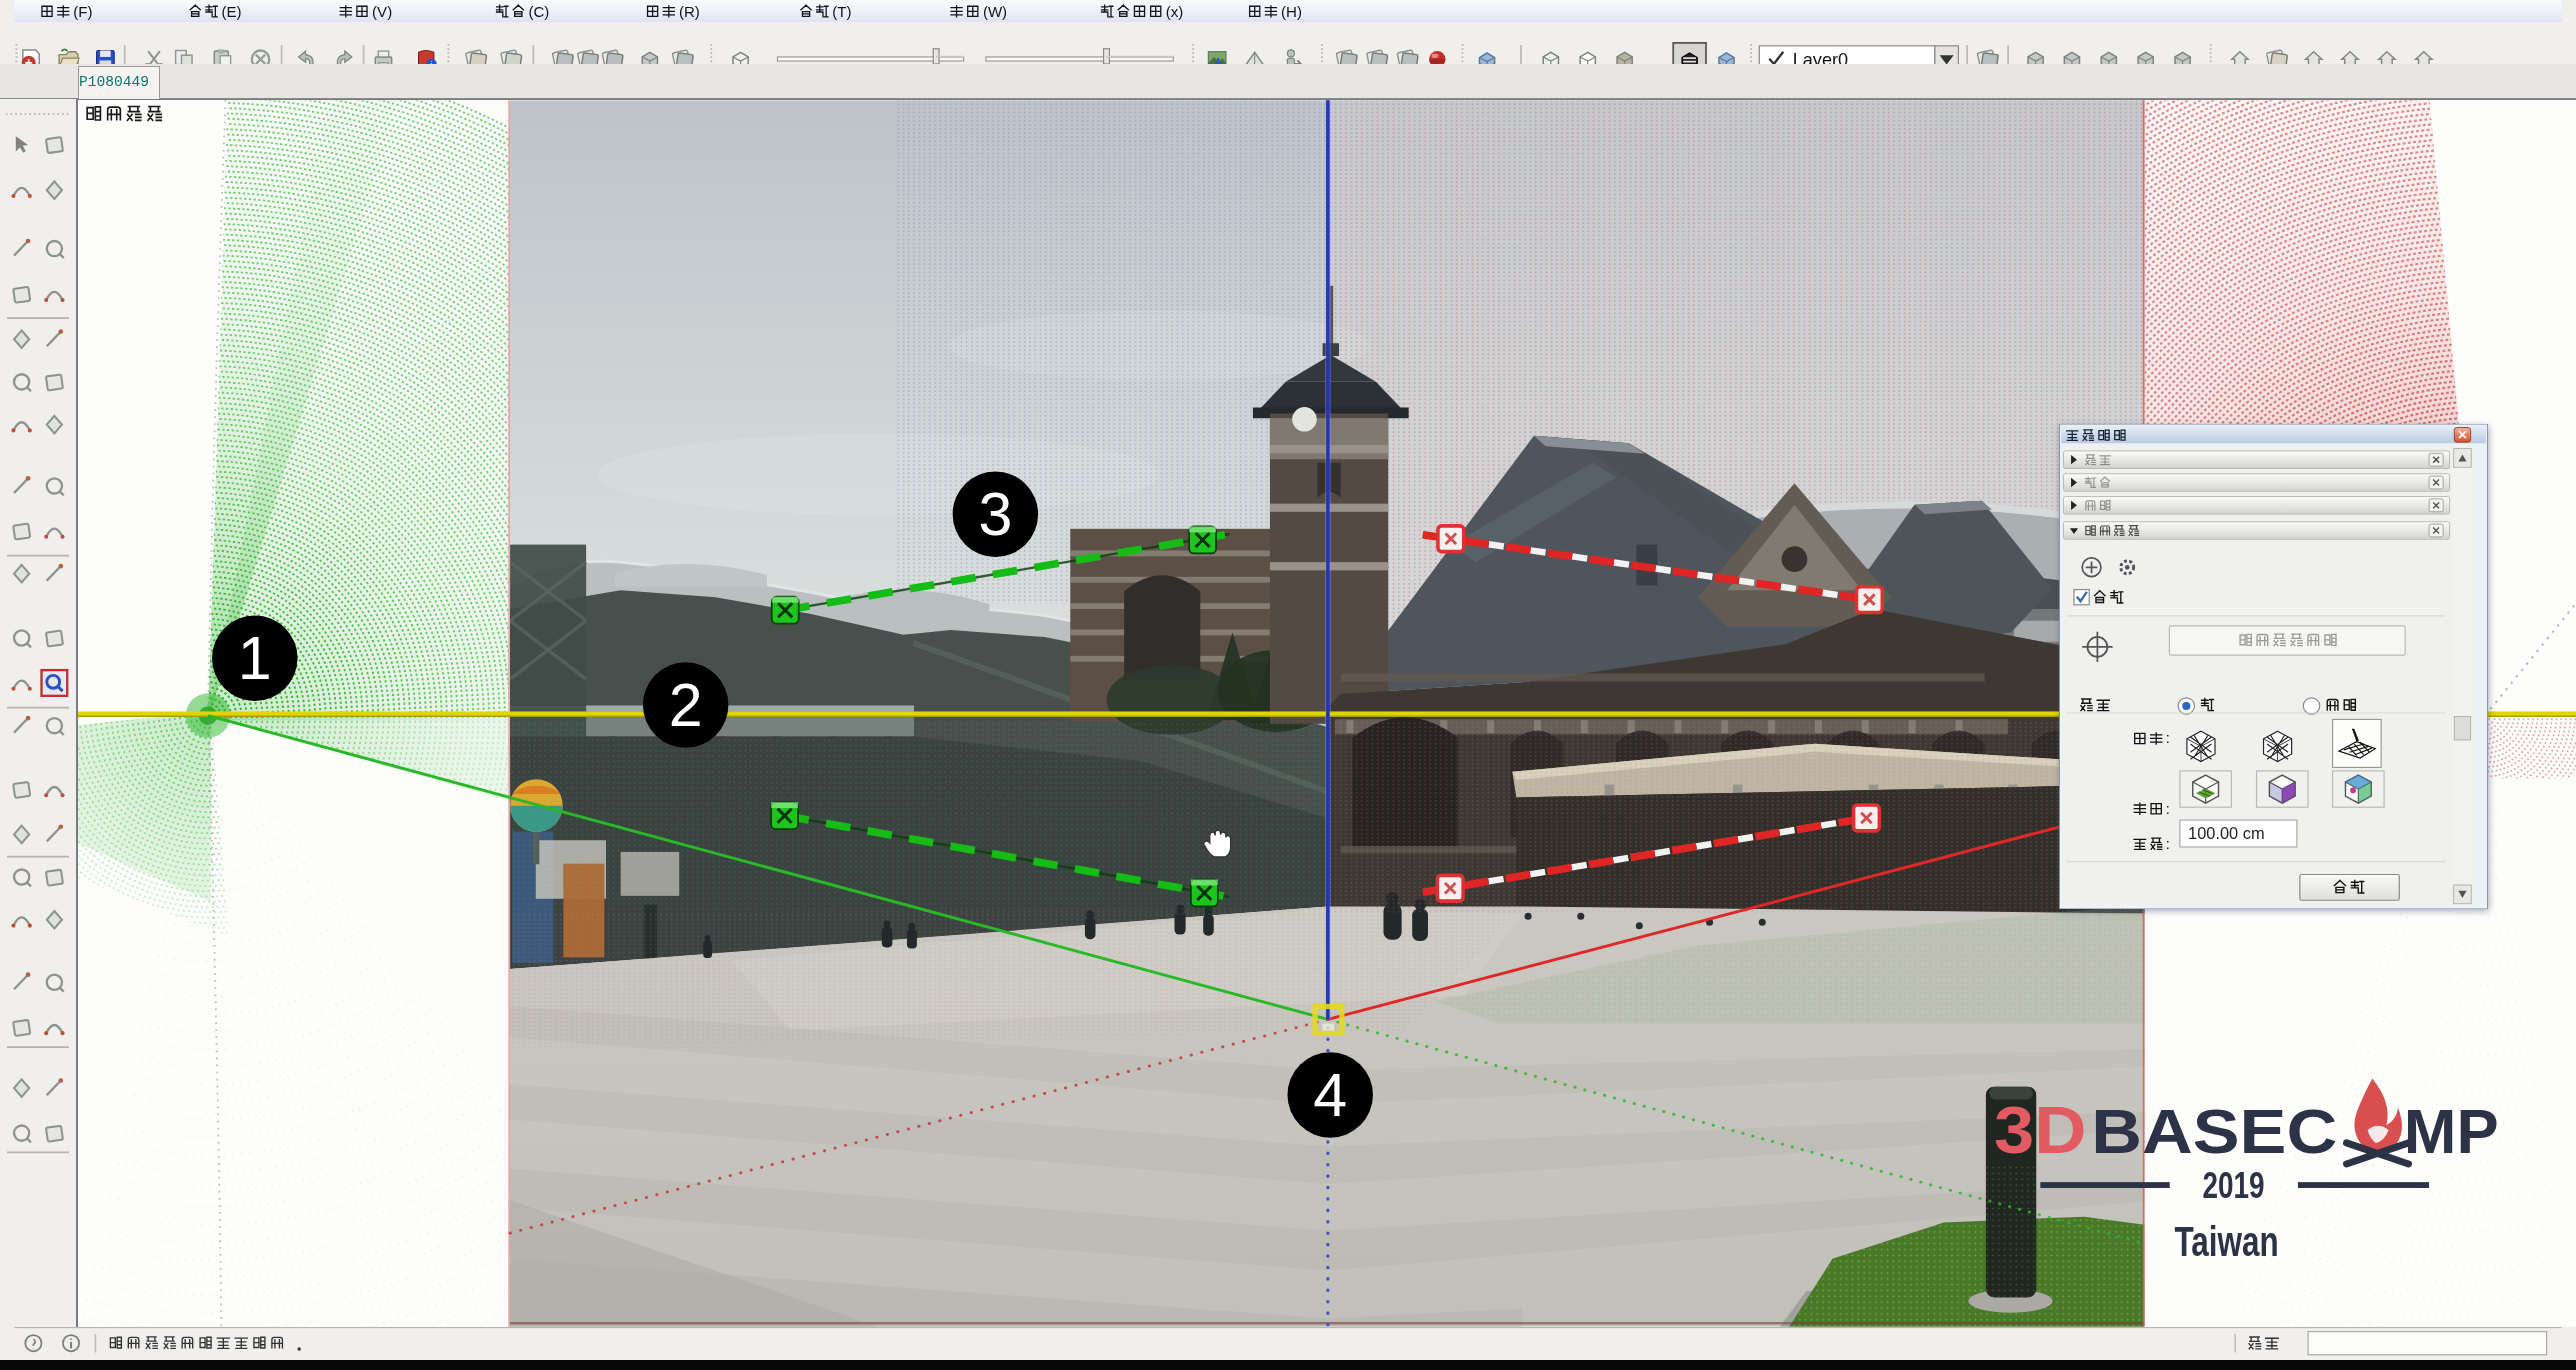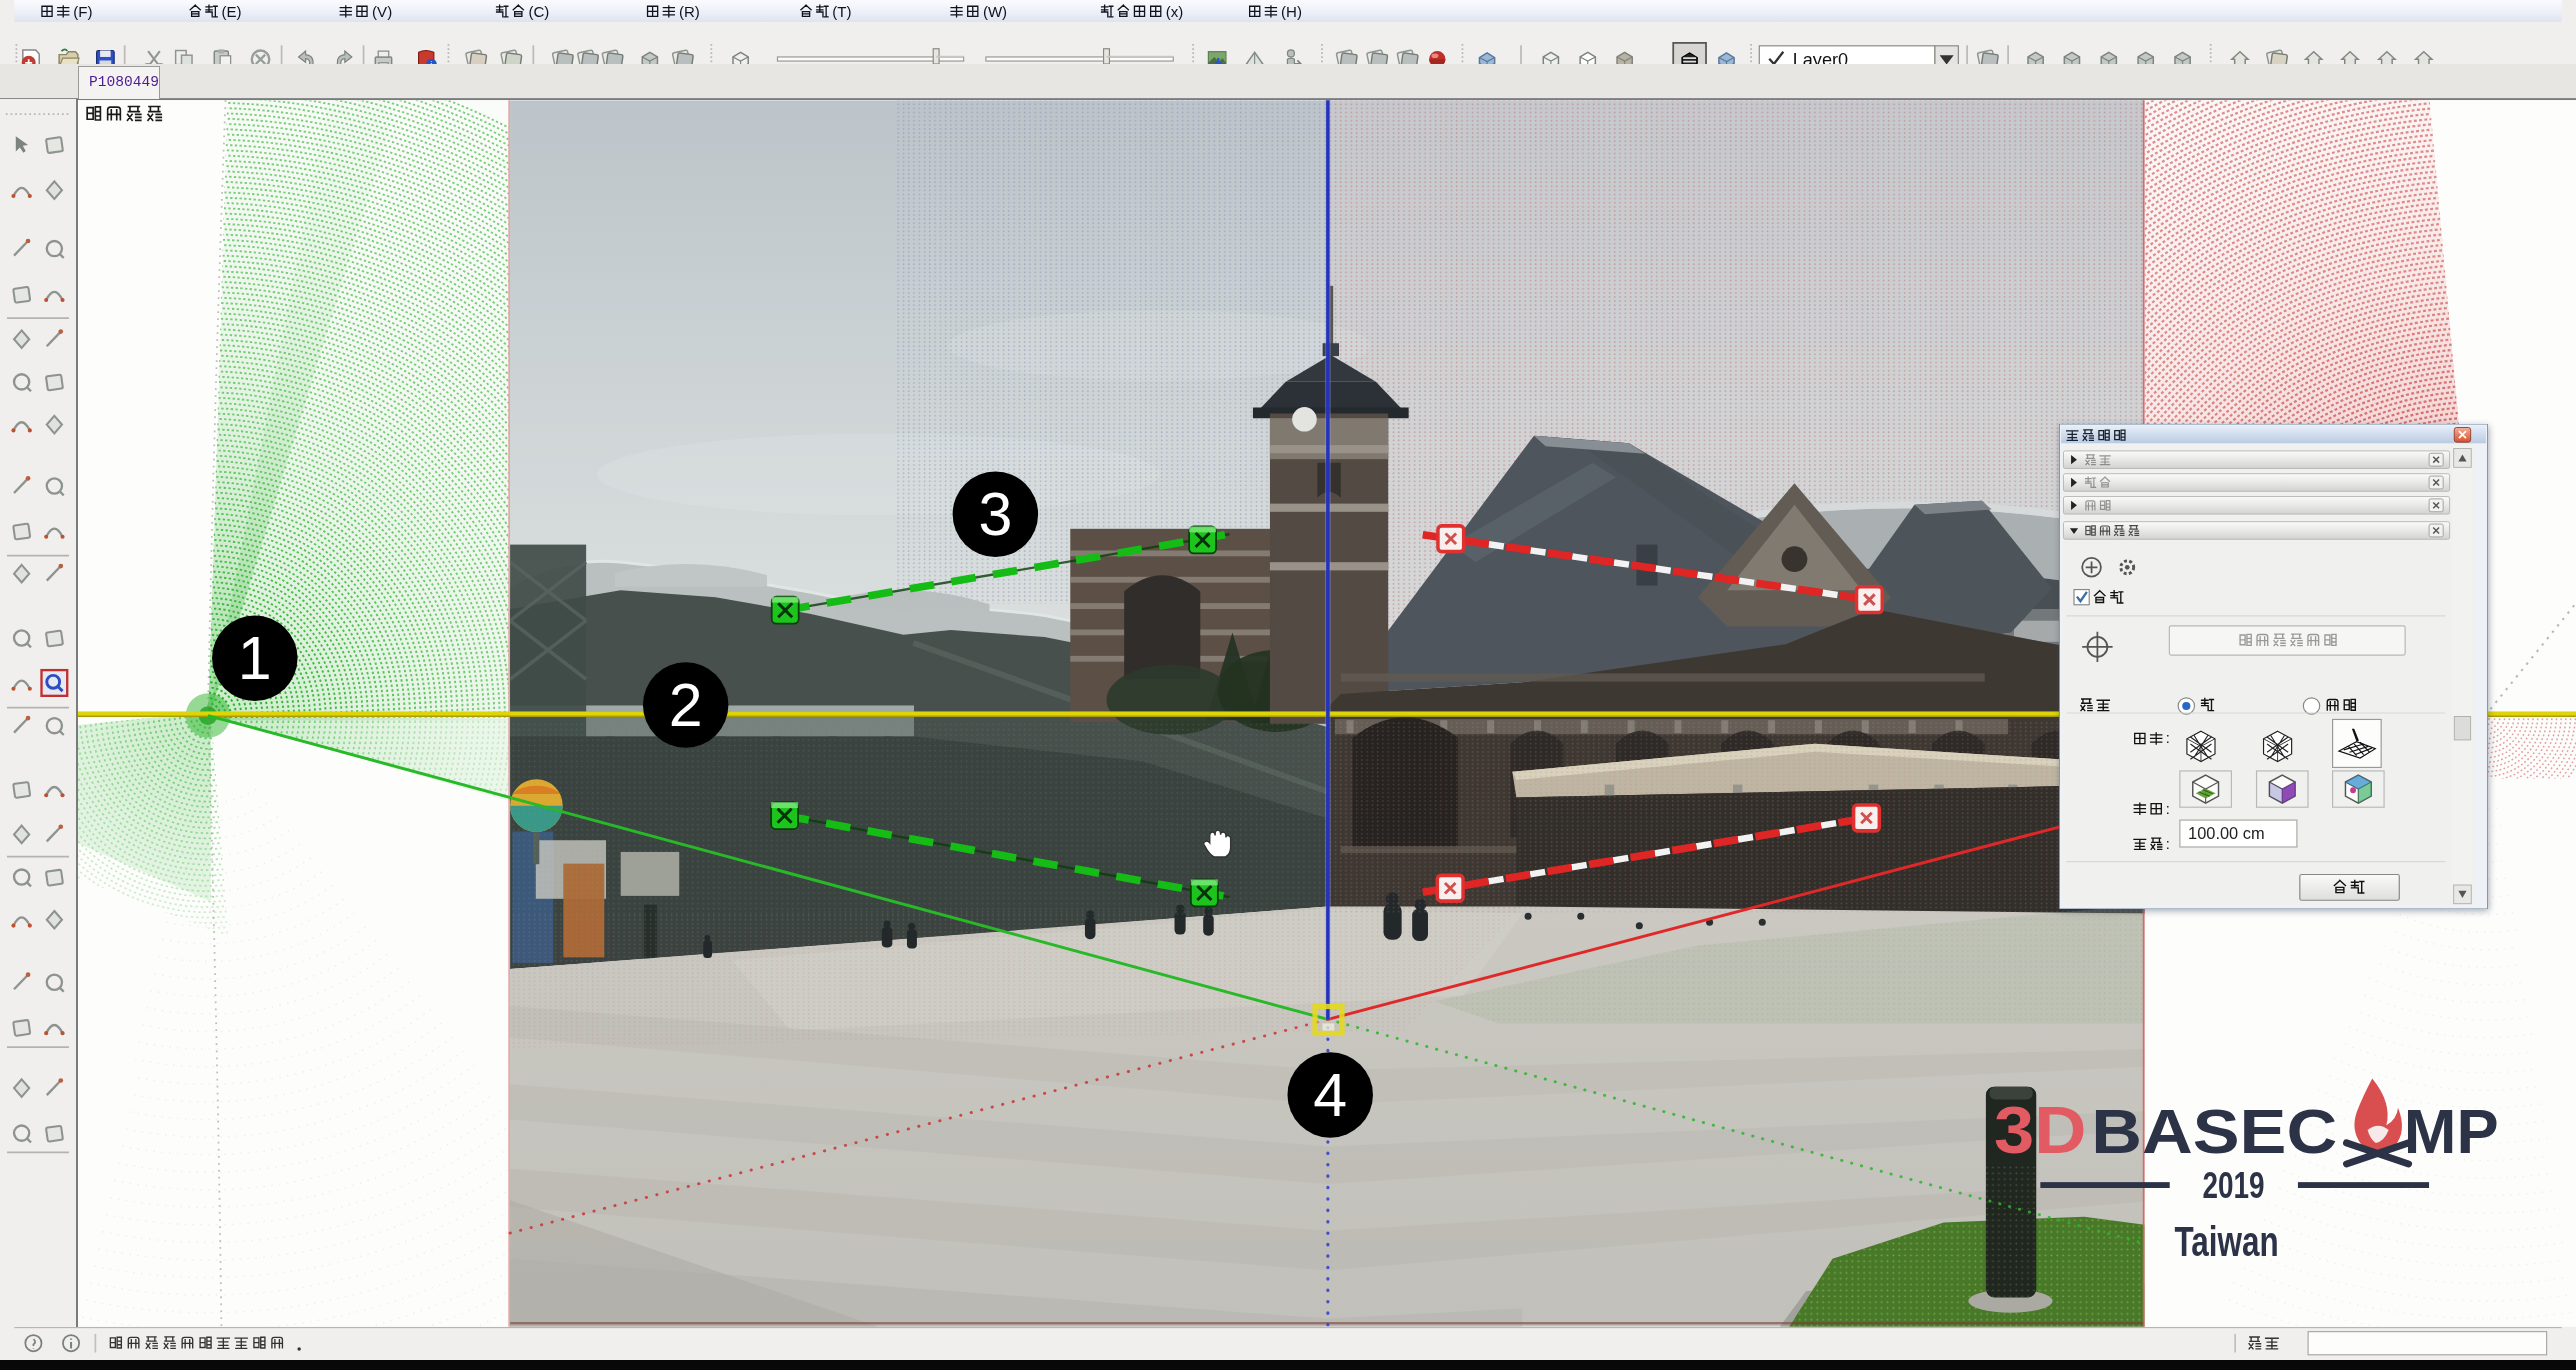--- a/index.html
+++ b/index.html
@@ -291,21 +291,21 @@
       <path d="M-14 0 L0 -13 L14 0 L9 0 L9 13 L-9 13 L-9 0 Z" fill="#e4e4e0" stroke="#82887f" stroke-width="2.5"></path>
     </g>
     <g transform="translate(4077,36)">
       <path d="M-14 0 L0 -13 L14 0 L9 0 L9 13 L-9 13 L-9 0 Z" fill="#e4e4e0" stroke="#82887f" stroke-width="2.5"></path>
     </g>
     <g transform="translate(4140,36)">
       <path d="M-14 0 L0 -13 L14 0 L9 0 L9 13 L-9 13 L-9 0 Z" fill="#e4e4e0" stroke="#82887f" stroke-width="2.5"></path>
     </g>
   </svg>
 <div class="abs" style="left:0;top:64px;width:2576px;height:35px;background:#e7e6e3;border-bottom:1.2px solid #88898a">
-    <div class="abs" style="left:78px;top:1.8px;width:82px;height:33px;background:#f4f3f1;border:1.2px solid #9a9a98;border-bottom:none;font:14.6px 'Liberation Mono', monospace;color:#4c1d95;text-align:right;line-height:30px">P1080449</div>
+    <div class="abs" style="left:78px;top:1.8px;width:82px;height:33px;background:#f4f3f1;border:1.2px solid #9a9a98;border-bottom:none;font:14.6px 'Liberation Mono', monospace;color:#0f766e;text-align:left;line-height:30px">P1080449</div>
   </div>
 <svg class="abs" style="left:0;top:99px" width="76" height="1272" viewBox="0 0 130 2172">
     <rect width="130" height="2172" fill="#f0efed"></rect>
     <line x1="10" y1="24" x2="120" y2="24" stroke="#b9b7b3" stroke-width="3" stroke-dasharray="3 5"></line>
     <line x1="12" y1="373" x2="118" y2="373" stroke="#b5b3af" stroke-width="3"></line>
     <line x1="12" y1="779" x2="118" y2="779" stroke="#b5b3af" stroke-width="3"></line>
     <line x1="12" y1="1039" x2="118" y2="1039" stroke="#b5b3af" stroke-width="3"></line>
     <line x1="12" y1="1294" x2="118" y2="1294" stroke="#b5b3af" stroke-width="3"></line>
     <line x1="12" y1="1620" x2="118" y2="1620" stroke="#b5b3af" stroke-width="3"></line>
     <line x1="12" y1="1800" x2="118" y2="1800" stroke="#b5b3af" stroke-width="3"></line>

